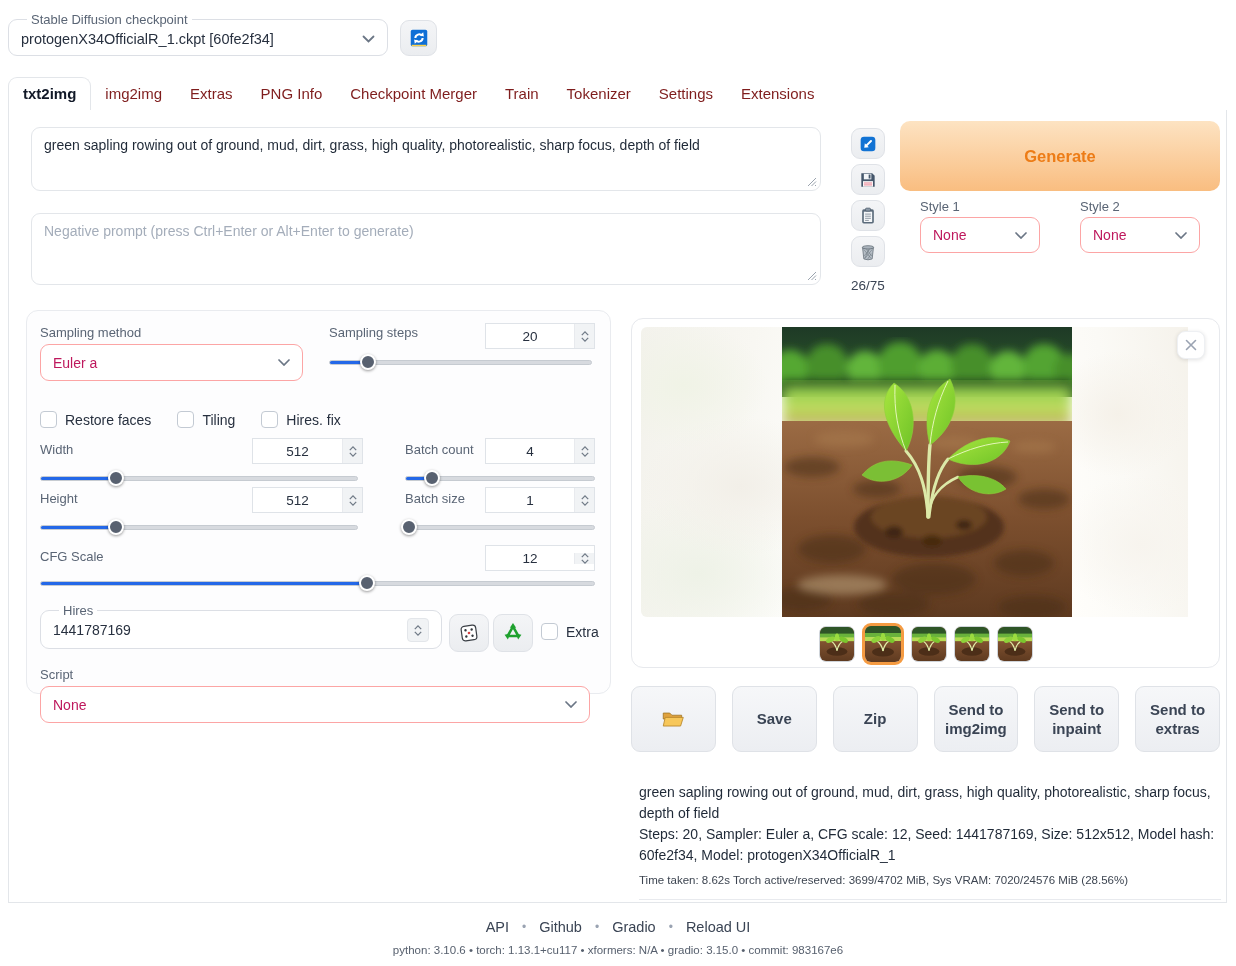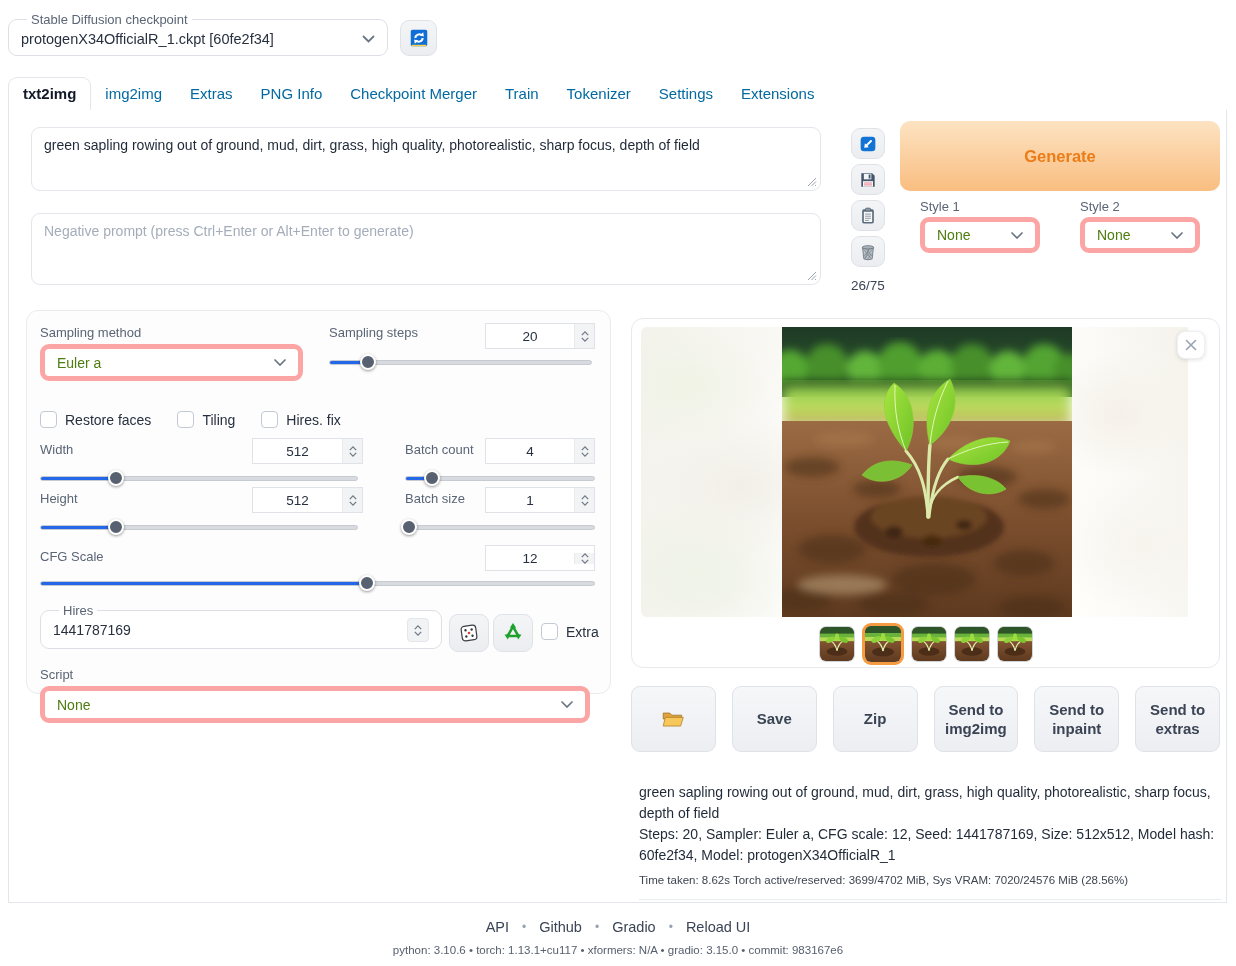--- a/index.html
+++ b/index.html
@@ -7,31 +7,31 @@
   #app {
     position: relative; width: 1236px; height: 966px; overflow: hidden;
     background:#fff; font-family:"Liberation Sans", sans-serif; color:#27303f;
   }
   .abs { position:absolute; }
   .lbl { font-size:13px; color:#5a6575; }
   
   fieldset.fbox { border:1px solid #dcdfe5; border-radius:9px; background:#fff; padding:0 12px; }
   fieldset.fbox legend { font-size:13px; color:#5a6575; padding:0 4px; margin-left:6px; }
   
-  .dd { border:5px solid #fca5a5; border-radius:9px; background:#fff; display:flex;
-        align-items:center; justify-content:space-between; padding:0 12px; font-size:14px; color:#4d7c0f; cursor:pointer; }
+  .dd { border:1px solid #fca5a5; border-radius:9px; background:#fff; display:flex;
+        align-items:center; justify-content:space-between; padding:0 12px; font-size:14px; color:#be185d; cursor:pointer; }
   .chev { flex:0 0 auto; }
   
   .icobtn { width:34px; height:31px; border-radius:9px; background:linear-gradient(180deg,#f4f5f7,#ebedf0);
             border:1px solid #dfe2e7; display:flex; align-items:center; justify-content:center; cursor:pointer; }
   .toolbtn { border-radius:9px; background:linear-gradient(180deg,#f4f5f7,#ebedf0);
              border:1px solid #dfe2e7; display:flex; align-items:center; justify-content:center; cursor:pointer; }
   
   #tabbar { display:flex; align-items:flex-end; border-bottom:1px solid #e3e6ea; height:35px; }
-  .tab { font-size:15px; color:#0369a1; padding:0 14px; line-height:33px; cursor:pointer; white-space:nowrap; }
+  .tab { font-size:15px; color:#7f1d1d; padding:0 14px; line-height:33px; cursor:pointer; white-space:nowrap; }
   .tab.active { color:#111827; font-weight:bold; background:#fff; border:1px solid #e3e6ea; border-bottom:1px solid #fff;
                 border-radius:9px 9px 0 0; margin-bottom:-1px; line-height:32px; }
   
   textarea.prompt { width:100%; height:100%; border:1px solid #e3e6ea; border-radius:9px; background:#fff;
                     font-family:"Liberation Sans",sans-serif; font-size:14px; color:#1f2937; padding:9px 12px;
                     resize:none; overflow:hidden; outline:none; }
   textarea.prompt::placeholder { color:#a4adba; }
   .grip { position:absolute; right:4px; bottom:4px; pointer-events:none; }
   
   .numwrap { display:flex; border:1px solid #dfe3e8; border-radius:0; background:#fff; overflow:hidden; }

